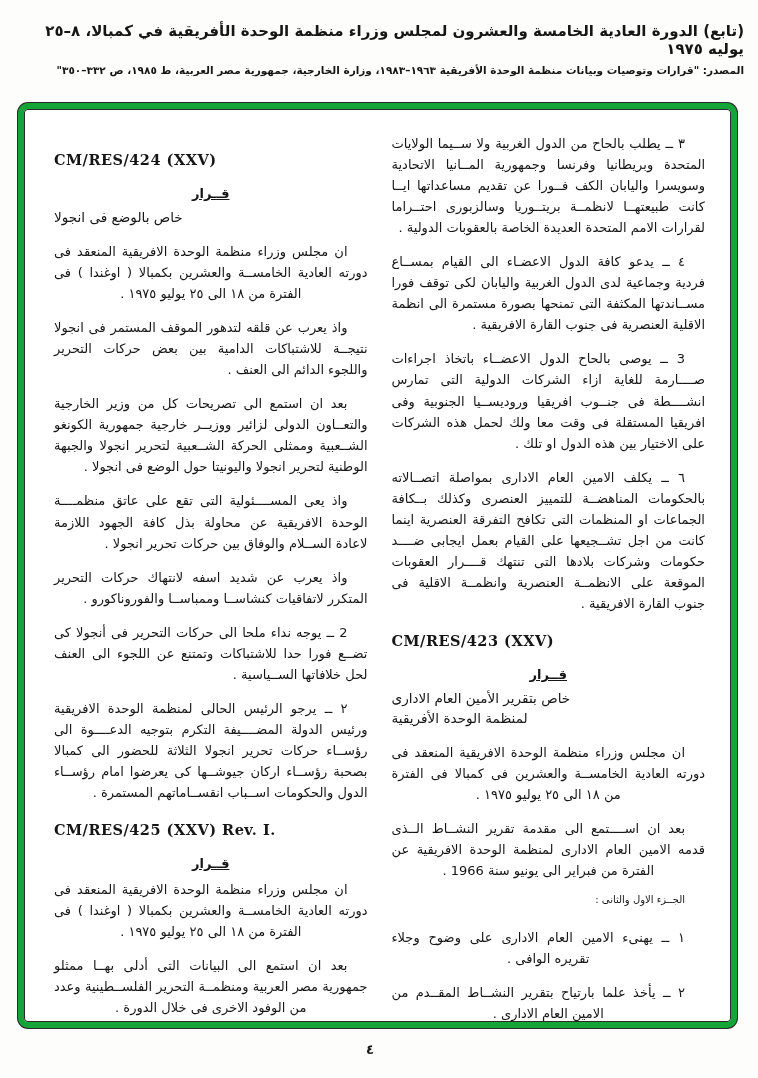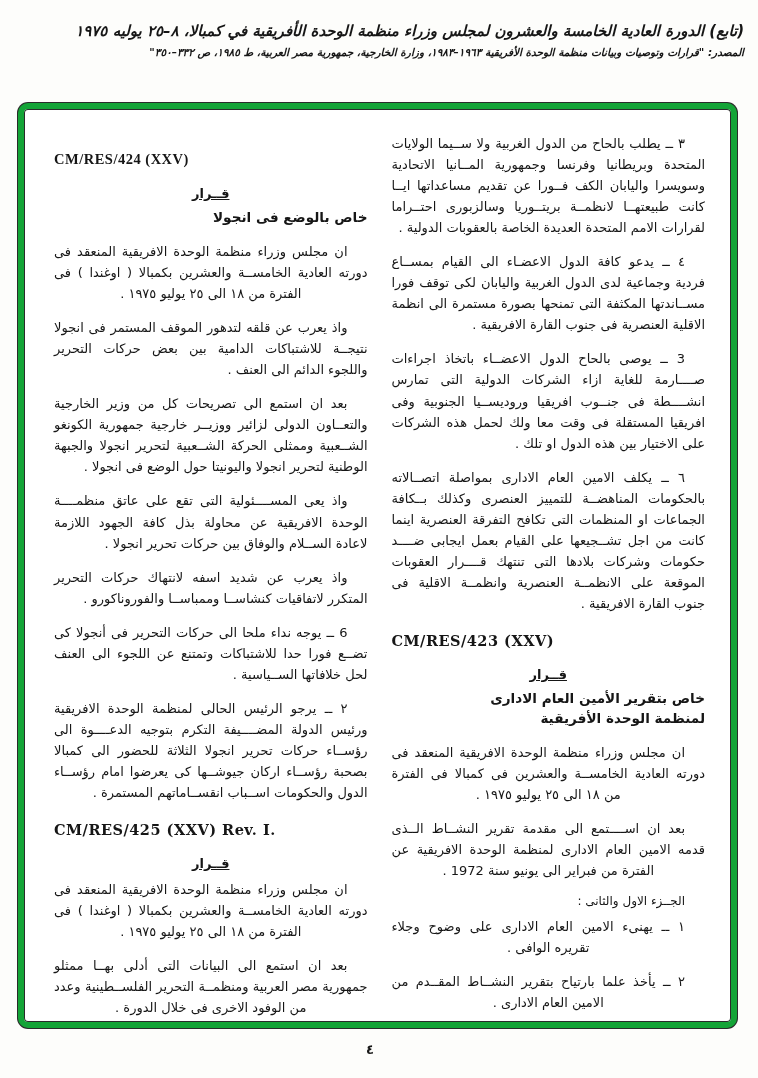--- a/index.html
+++ b/index.html
@@ -2,21 +2,21 @@
 <html lang="ar"><head>
 <meta charset="utf-8">
 <style>
   html,body{margin:0;padding:0;}
   body{
     width:758px;height:1078px;position:relative;
     background:#fdfdfb;color:#161616;
     font-family:"DejaVu Sans", sans-serif;
     overflow:hidden;
   }
-  .header{direction:rtl;text-align:right;padding:22px 14px 0 10px;font-style:italic;}
+  .header{direction:rtl;text-align:right;padding:22px 14px 0 10px;}
   .header .h1{font-weight:bold;font-size:15px;letter-spacing:.2px;}
   .header .h2{font-weight:bold;font-size:10.5px;margin-top:6px;}
   .green-box{
     position:absolute;left:18px;top:103px;width:719px;height:925px;
     box-sizing:border-box;background:#ffffff;
     border:6px solid #14a437;border-radius:10px;
     box-shadow:0 0 0 1px #2a2a2a, inset 0 0 0 1px #2a2a2a;
     overflow:hidden;
   }
   .columns{
@@ -27,25 +27,25 @@
   .para{
     font-size:13px;line-height:1.62;text-align:justify;
     text-indent:20px;margin:0 0 13px 0;
   }
   .para.center-last{text-align-last:center;}
   .docref{
     direction:ltr;text-align:left;unicode-bidi:embed;
     font-family:"DejaVu Serif", serif;font-weight:bold;
     font-size:14.5px;margin:18px 0 18px 0;letter-spacing:.5px;
   }
-  .docref.first{font-family:Liberation Serif, serif;}
+  .docref.first{}
   .rtitle{text-align:center;font-weight:bold;font-size:13px;margin:0 0 8px 0;text-decoration:underline;}
-  .rsubtitle{text-align:right;font-weight:bold;font-size:13.6px;margin:0 0 4px 0;}
+  .rsubtitle{text-align:left;font-weight:normal;font-size:13.6px;margin:0 0 4px 0;}
   .rsubtitle.gap{margin-bottom:16px;}
-  .label{font-size:12px;text-indent:20px;margin:0 0 8px 0;}
+  .label{font-size:10px;text-indent:20px;margin:0 0 22px 0;}
   .page-num{
     position:absolute;top:1042px;left:0;width:740px;
     text-align:center;font-size:13px;font-weight:bold;
   }
 </style>
 </head>
 <body>
 
 <div class="header">
   <div class="h1">(تابع) الدورة العادية الخامسة والعشرون لمجلس وزراء منظمة الوحدة الأفريقية في كمبالا، ٨–٢٥ يوليه ١٩٧٥</div>
@@ -58,36 +58,36 @@
     <section class="col">
       <p class="para">٣ ــ يطلب بالحاح من الدول الغربية ولا ســيما الولايات المتحدة وبريطانيا وفرنسا وجمهورية المــانيا الاتحادية وسويسرا واليابان الكف فــورا عن تقديم مساعداتها ايــا كانت طبيعتهــا لانظمــة بريتــوريا وسالزبورى احتــراما لقرارات الامم المتحدة العديدة الخاصة بالعقوبات الدولية .</p>
       <p class="para">٤ ــ يدعو كافة الدول الاعضـاء الى القيام بمســاع فردية وجماعية لدى الدول الغربية واليابان لكى توقف فورا مســاندتها المكثفة التى تمنحها بصورة مستمرة الى انظمة الاقلية العنصرية فى جنوب القارة الافريقية .</p>
       <p class="para">3 ــ يوصى بالحاح الدول الاعضــاء باتخاذ اجراءات صــــارمة للغاية ازاء الشركات الدولية التى تمارس انشــــطة فى جنــوب افريقيا وروديســيا الجنوبية وفى افريقيا المستقلة فى وقت معا ولك لحمل هذه الشركات على الاختيار بين هذه الدول او تلك .</p>
       <p class="para">٦ ــ يكلف الامين العام الادارى بمواصلة اتصــالاته بالحكومات المناهضــة للتمييز العنصرى وكذلك بــكافة الجماعات او المنظمات التى تكافح التفرقة العنصرية اينما كانت من اجل تشــجيعها على القيام بعمل ايجابى ضــــد حكومات وشركات بلادها التى تنتهك قــــرار العقوبات الموقعة على الانظمــة العنصرية وانظمــة الاقلية فى جنوب القارة الافريقية .</p>
       <div class="docref">CM/RES/423 (XXV)</div>
       <div class="rtitle">قــرار</div>
       <div class="rsubtitle">خاص بتقرير الأمين العام الادارى</div>
       <div class="rsubtitle gap">لمنظمة الوحدة الأفريقية</div>
       <p class="para center-last">ان مجلس وزراء منظمة الوحدة الافريقية المنعقد فى دورته العادية الخامســة والعشرين فى كمبالا فى الفترة من ١٨ الى ٢٥ يوليو ١٩٧٥ .</p>
-      <p class="para center-last">بعد ان اســــتمع الى مقدمة تقرير النشــاط الــذى قدمه الامين العام الادارى لمنظمة الوحدة الافريقية عن الفترة من فبراير الى يونيو سنة 1972 .</p>
+      <p class="para center-last">بعد ان اســــتمع الى مقدمة تقرير النشــاط الــذى قدمه الامين العام الادارى لمنظمة الوحدة الافريقية عن الفترة من فبراير الى يونيو سنة 1966 .</p>
       <div class="label">الجــزء الاول والثانى :</div>
       <p class="para center-last">١ ــ يهنىء الامين العام الادارى على وضوح وجلاء تقريره الوافى .</p>
       <p class="para center-last">٢ ــ يأخذ علما بارتياح بتقرير النشــاط المقــدم من الامين العام الادارى .</p>
     </section>
 
     <section class="col">
       <div class="docref first">CM/RES/424 (XXV)</div>
       <div class="rtitle">قــرار</div>
       <div class="rsubtitle gap">خاص بالوضع فى انجولا</div>
       <p class="para center-last">ان مجلس وزراء منظمة الوحدة الافريقية المنعقد فى دورته العادية الخامســة والعشرين بكمبالا ( اوغندا ) فى الفترة من ١٨ الى ٢٥ يوليو ١٩٧٥ .</p>
       <p class="para">واذ يعرب عن قلقه لتدهور الموقف المستمر فى انجولا نتيجــة للاشتباكات الدامية بين بعض حركات التحرير واللجوء الدائم الى العنف .</p>
       <p class="para">بعد ان استمع الى تصريحات كل من وزير الخارجية والتعــاون الدولى لزائير ووزيــر خارجية جمهورية الكونغو الشــعبية وممثلى الحركة الشــعبية لتحرير انجولا والجبهة الوطنية لتحرير انجولا واليونيتا حول الوضع فى انجولا .</p>
       <p class="para">واذ يعى المســــئولية التى تقع على عاتق منظمــــة الوحدة الافريقية عن محاولة بذل كافة الجهود اللازمة لاعادة الســلام والوفاق بين حركات تحرير انجولا .</p>
       <p class="para">واذ يعرب عن شديد اسفه لانتهاك حركات التحرير المتكرر لاتفاقيات كنشاســا وممباســا والفوروناكورو .</p>
-      <p class="para">6 ــ يوجه نداء ملحا الى حركات التحرير فى أنجولا كى تضــع فورا حدا للاشتباكات وتمتنع عن اللجوء الى العنف لحل خلافاتها الســياسية .</p>
+      <p class="para">2 ــ يوجه نداء ملحا الى حركات التحرير فى أنجولا كى تضــع فورا حدا للاشتباكات وتمتنع عن اللجوء الى العنف لحل خلافاتها الســياسية .</p>
       <p class="para">٢ ــ يرجو الرئيس الحالى لمنظمة الوحدة الافريقية ورئيس الدولة المضــــيفة التكرم بتوجيه الدعــــوة الى رؤســاء حركات تحرير انجولا الثلاثة للحضور الى كمبالا بصحبة رؤســاء اركان جيوشــها كى يعرضوا امام رؤســاء الدول والحكومات اســباب انقســاماتهم المستمرة .</p>
       <div class="docref">CM/RES/425 (XXV) Rev. I.</div>
       <div class="rtitle">قــرار</div>
       <p class="para center-last">ان مجلس وزراء منظمة الوحدة الافريقية المنعقد فى دورته العادية الخامســة والعشرين بكمبالا ( اوغندا ) فى الفترة من ١٨ الى ٢٥ يوليو ١٩٧٥ .</p>
       <p class="para center-last">بعد ان استمع الى البيانات التى أدلى بهــا ممثلو جمهورية مصر العربية ومنظمــة التحرير الفلســطينية وعدد من الوفود الاخرى فى خلال الدورة .</p>
     </section>
 
   </div>
 </div>
 

